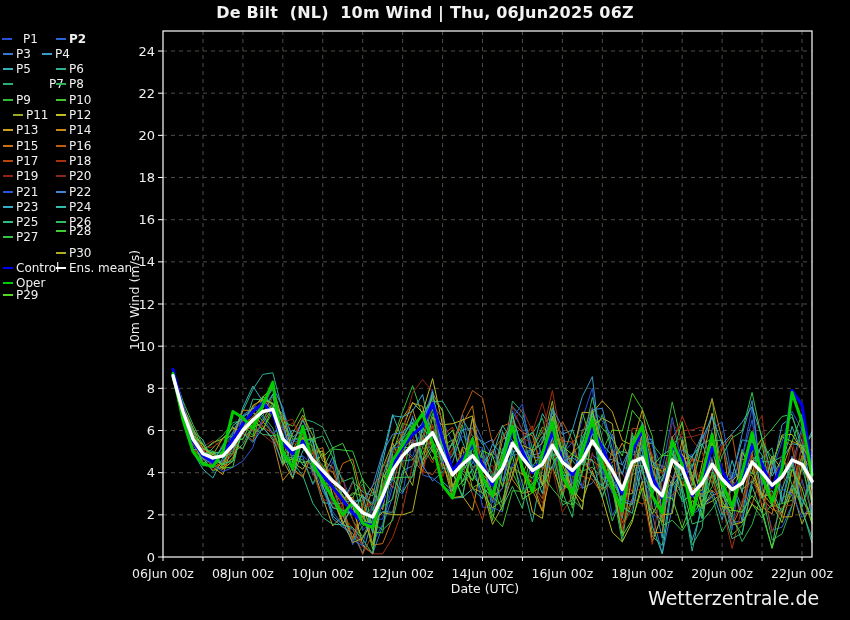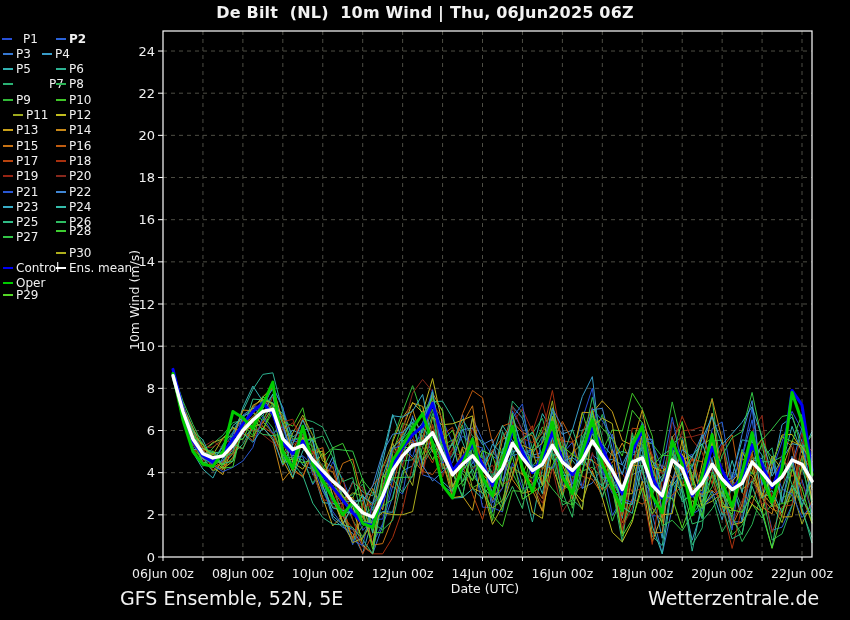--- a/index.html
+++ b/index.html
@@ -279,16 +279,15 @@
       </div>
       <div class="lg-item" style="top: 244.8px; left: 1px;">
         <span class="lg-dash" style="background: rgb(0, 204, 0);"></span>
         <span class="lg-label">Oper</span>
       </div>
     </div>
 
   <div class="ylabel">10m Wind (m/s)</div>
   <div class="xlabel">Date (UTC)</div>
 
-  <div class="footer-left">GFS Ensemble, 52N, 5E</div>
   <div class="footer-right">Wetterzentrale.de</div>
 
 </div>
 
 </body></html>

